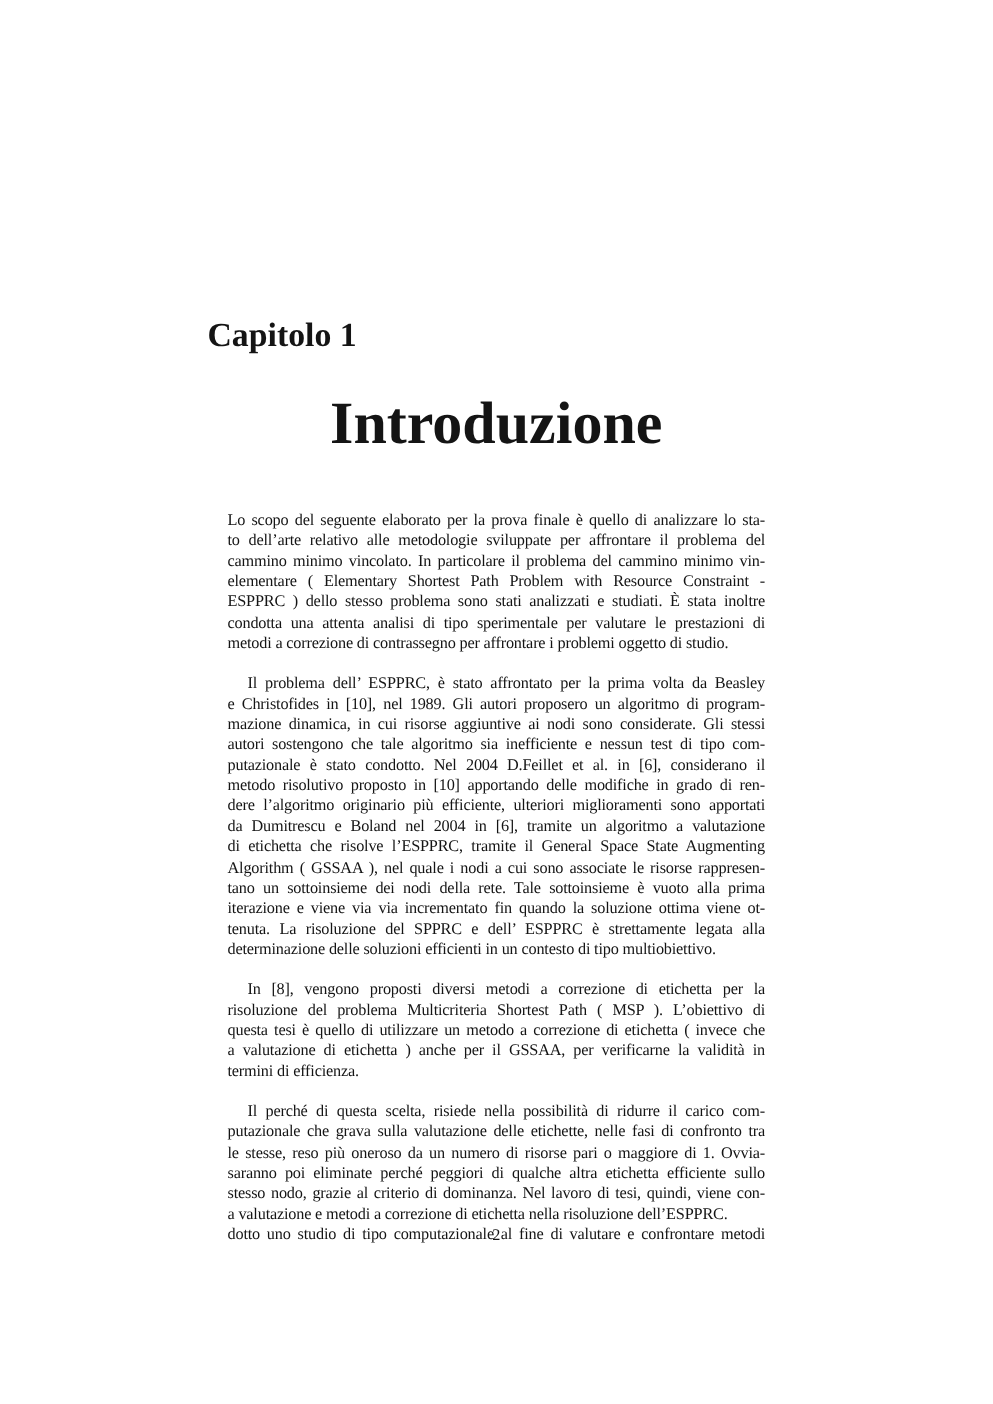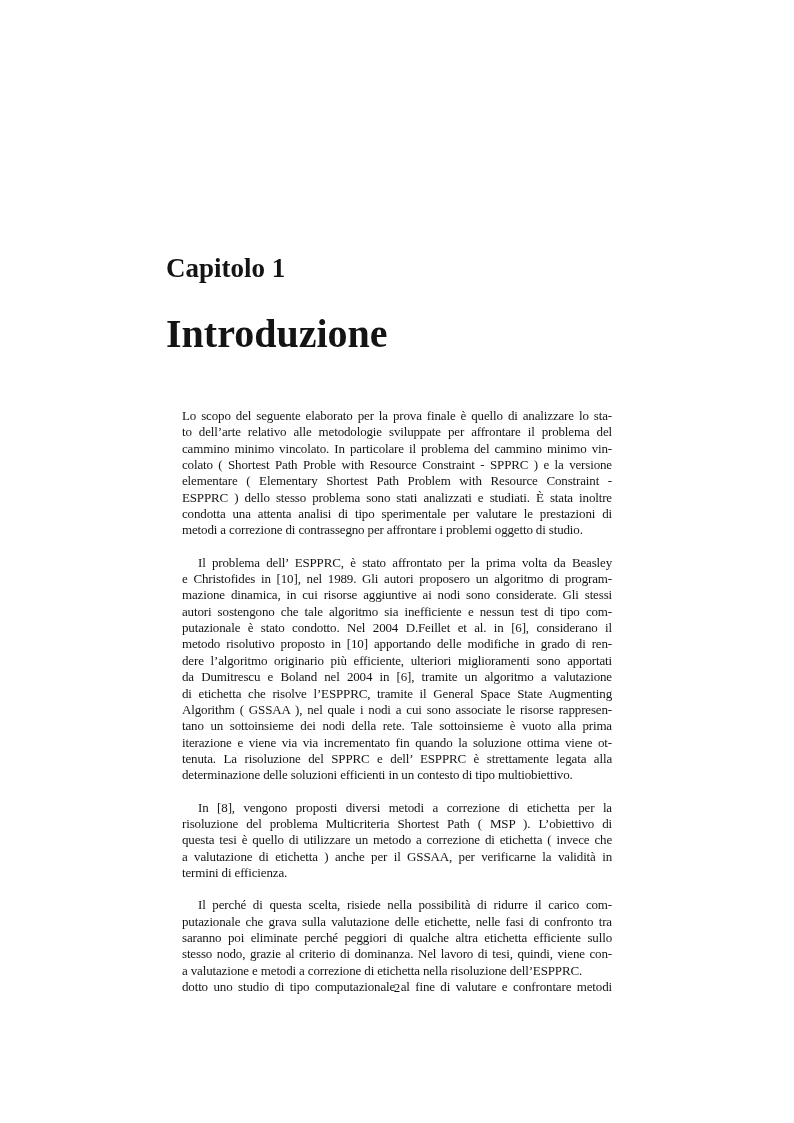--- a/index.html
+++ b/index.html
@@ -23,23 +23,24 @@
     width: 462px;
     font-size: 27px;
     font-weight: bold;
     line-height: 1.2;
   }
   .chapter-title {
     position: absolute;
     left: 166px;
     top: 310px;
     width: 462px;
-    font-size: 40px;
+    font-size: 48px;
     font-weight: bold;
     line-height: 1.2;
+    text-align: center;
   }
   .body-text {
     position: absolute;
     left: 166px;
     top: 392px;
     width: 462px;
     font-size: 13px;
     line-height: 16.35px;
     letter-spacing: -0.15px;
   }
@@ -71,21 +72,20 @@
 <body>
 
 <div class="page">
   <div class="chapter-label">Capitolo 1</div>
   <div class="chapter-title">Introduzione</div>
   <div class="body-text">
       <div class="para">
         <div class="line">Lo scopo del seguente elaborato per la prova finale è quello di analizzare lo sta-</div>
         <div class="line">to dell’arte relativo alle metodologie sviluppate per affrontare il problema del</div>
         <div class="line">cammino minimo vincolato. In particolare il problema del cammino minimo vin-</div>
-        <div class="line">colato ( Shortest Path Proble with Resource Constraint - SPPRC ) e la versione</div>
         <div class="line">elementare ( Elementary Shortest Path Problem with Resource Constraint -</div>
         <div class="line">ESPPRC ) dello stesso problema sono stati analizzati e studiati. È stata inoltre</div>
         <div class="line">condotta una attenta analisi di tipo sperimentale per valutare le prestazioni di</div>
         <div class="line last">metodi a correzione di contrassegno per affrontare i problemi oggetto di studio.</div>
       </div>
       <div class="para">
         <div class="line indent">Il problema dell’ ESPPRC, è stato affrontato per la prima volta da Beasley</div>
         <div class="line">e Christofides in [10], nel 1989. Gli autori proposero un algoritmo di program-</div>
         <div class="line">mazione dinamica, in cui risorse aggiuntive ai nodi sono considerate. Gli stessi</div>
         <div class="line">autori sostengono che tale algoritmo sia inefficiente e nessun test di tipo com-</div>
@@ -103,20 +103,21 @@
       <div class="para">
         <div class="line indent">In [8], vengono proposti diversi metodi a correzione di etichetta per la</div>
         <div class="line">risoluzione del problema Multicriteria Shortest Path ( MSP ). L’obiettivo di</div>
         <div class="line">questa tesi è quello di utilizzare un metodo a correzione di etichetta ( invece che</div>
         <div class="line">a valutazione di etichetta ) anche per il GSSAA, per verificarne la validità in</div>
         <div class="line last">termini di efficienza.</div>
       </div>
       <div class="para">
         <div class="line indent">Il perché di questa scelta, risiede nella possibilità di ridurre il carico com-</div>
         <div class="line">putazionale che grava sulla valutazione delle etichette, nelle fasi di confronto tra</div>
+        <div class="line">le stesse, reso più oneroso da un numero di risorse pari o maggiore di 1. Ovvia-</div>
         <div class="line">saranno poi eliminate perché peggiori di qualche altra etichetta efficiente sullo</div>
         <div class="line">stesso nodo, grazie al criterio di dominanza. Nel lavoro di tesi, quindi, viene con-</div>
         <div class="line last">a valutazione e metodi a correzione di etichetta nella risoluzione dell’ESPPRC.</div>
         <div class="line">dotto uno studio di tipo computazionale al fine di valutare e confrontare metodi</div>
       </div>
     </div>
   <div class="page-number">2</div>
 </div>
 
 </body></html>

